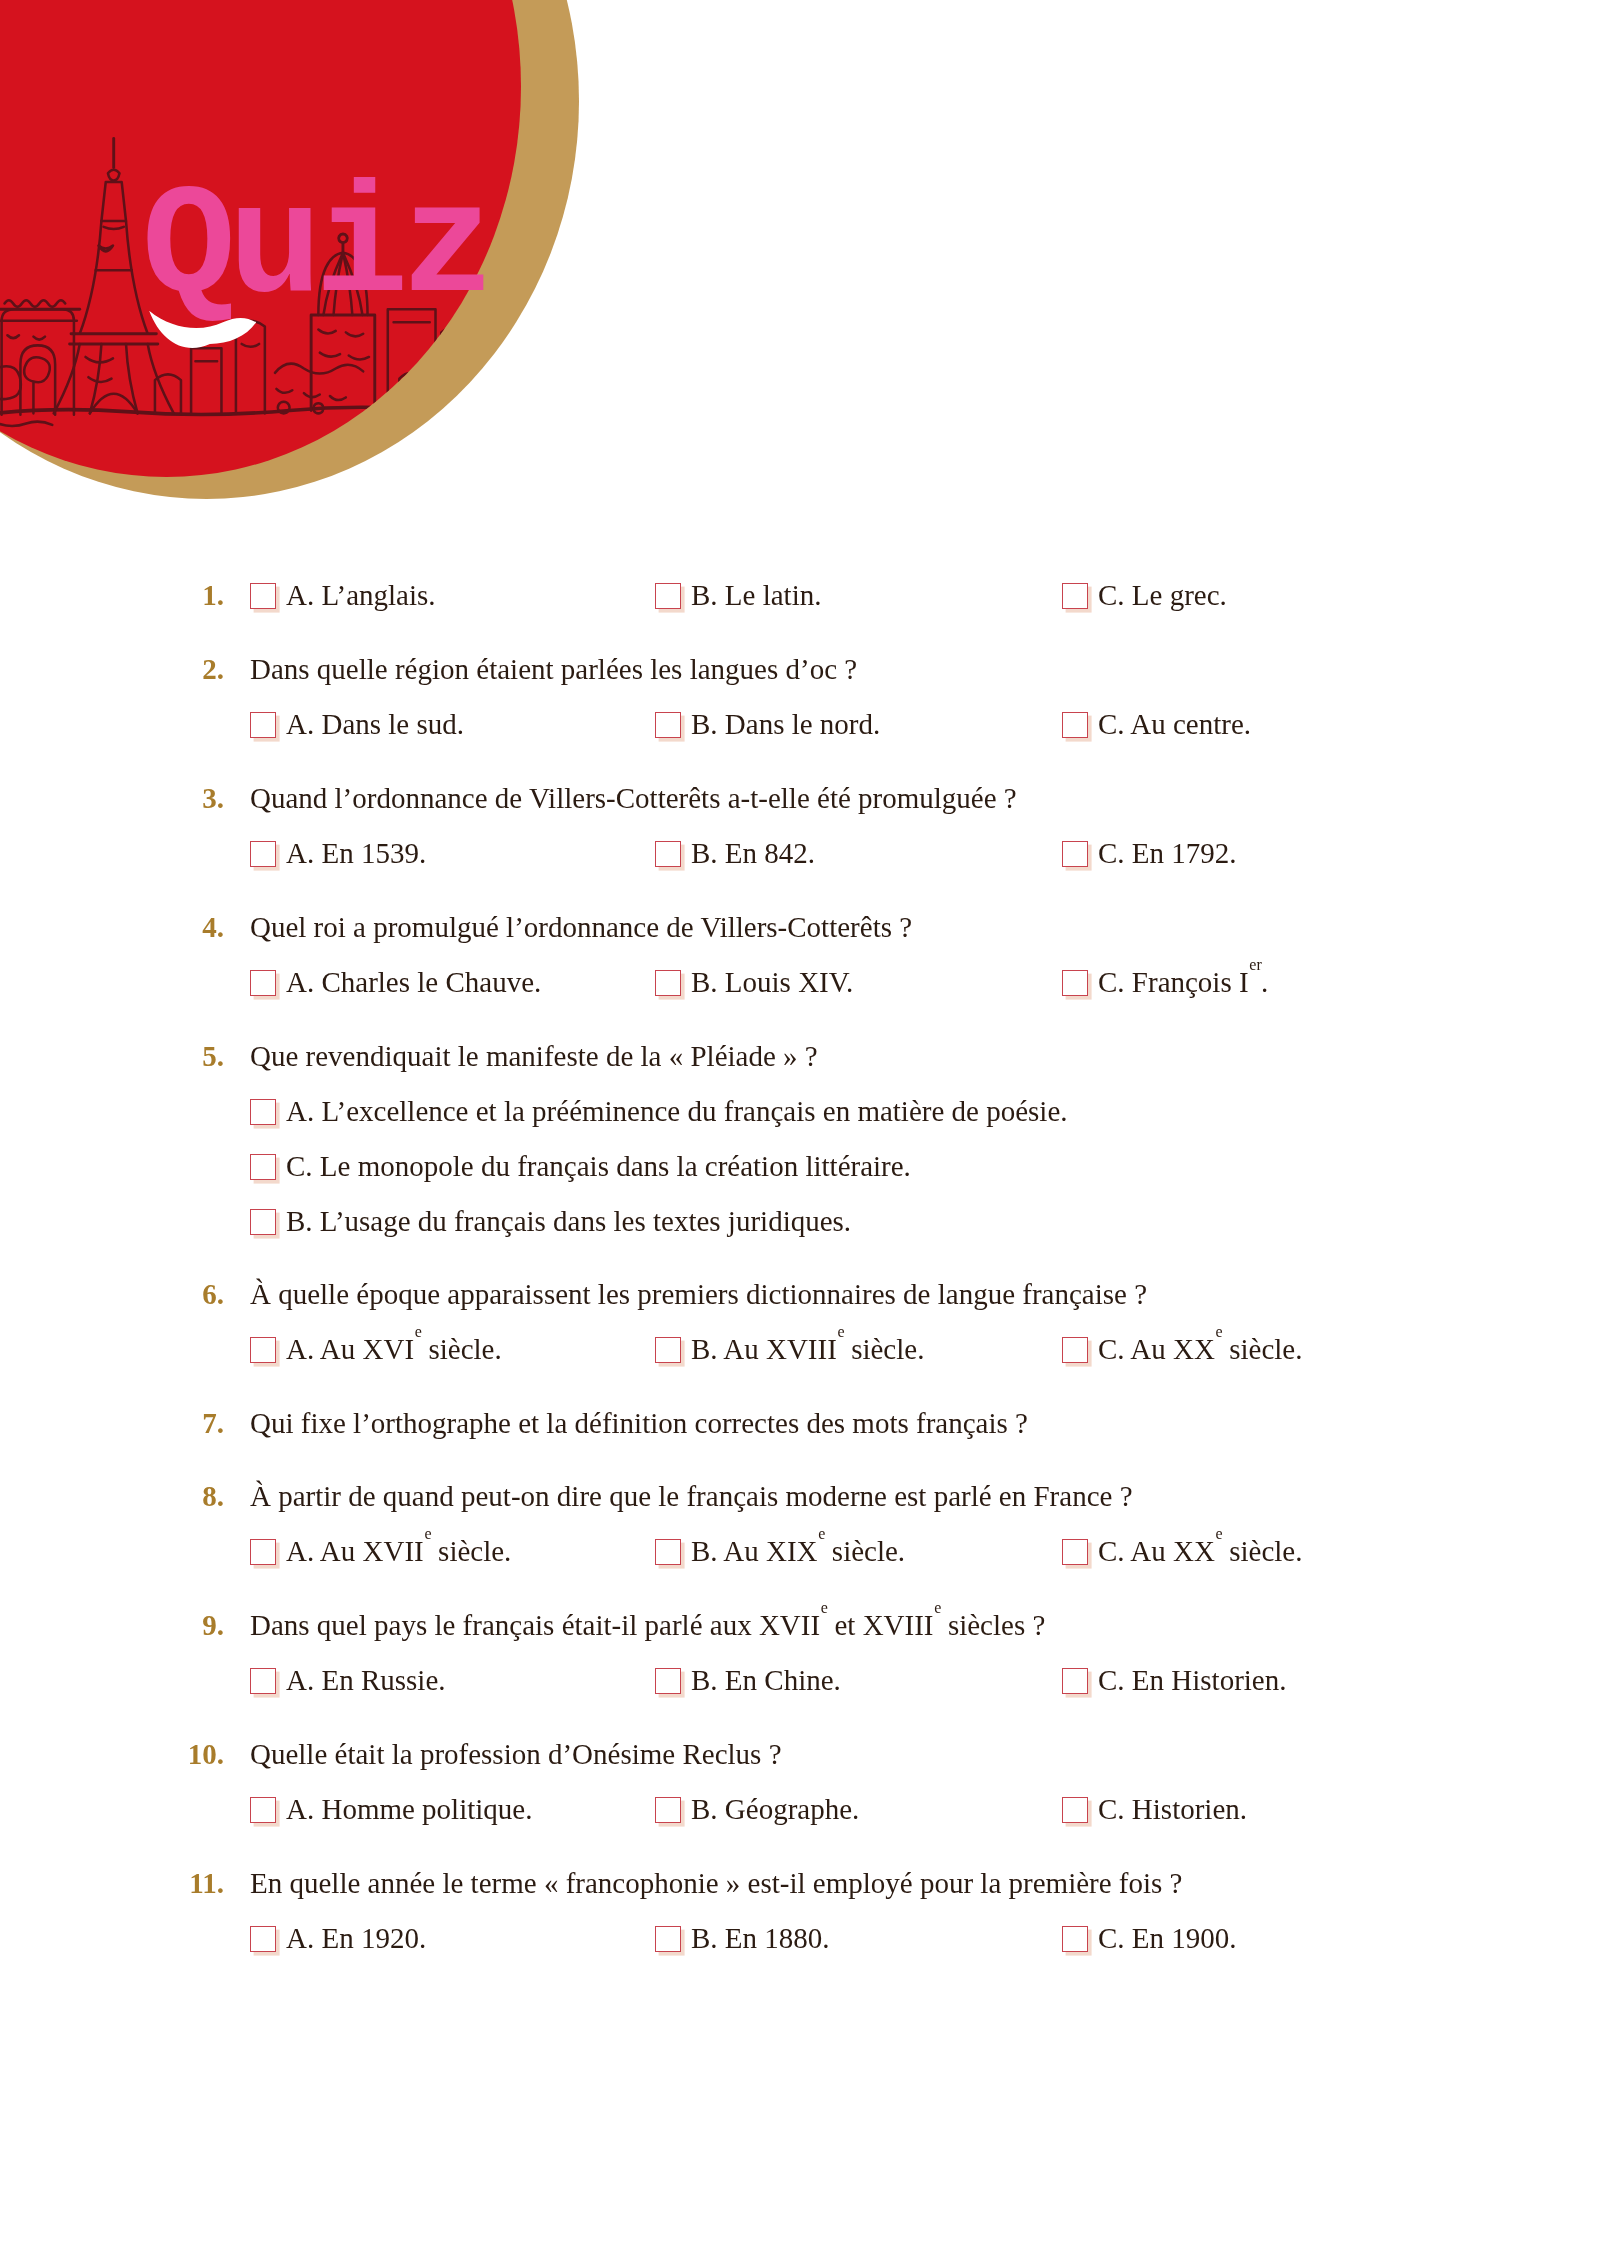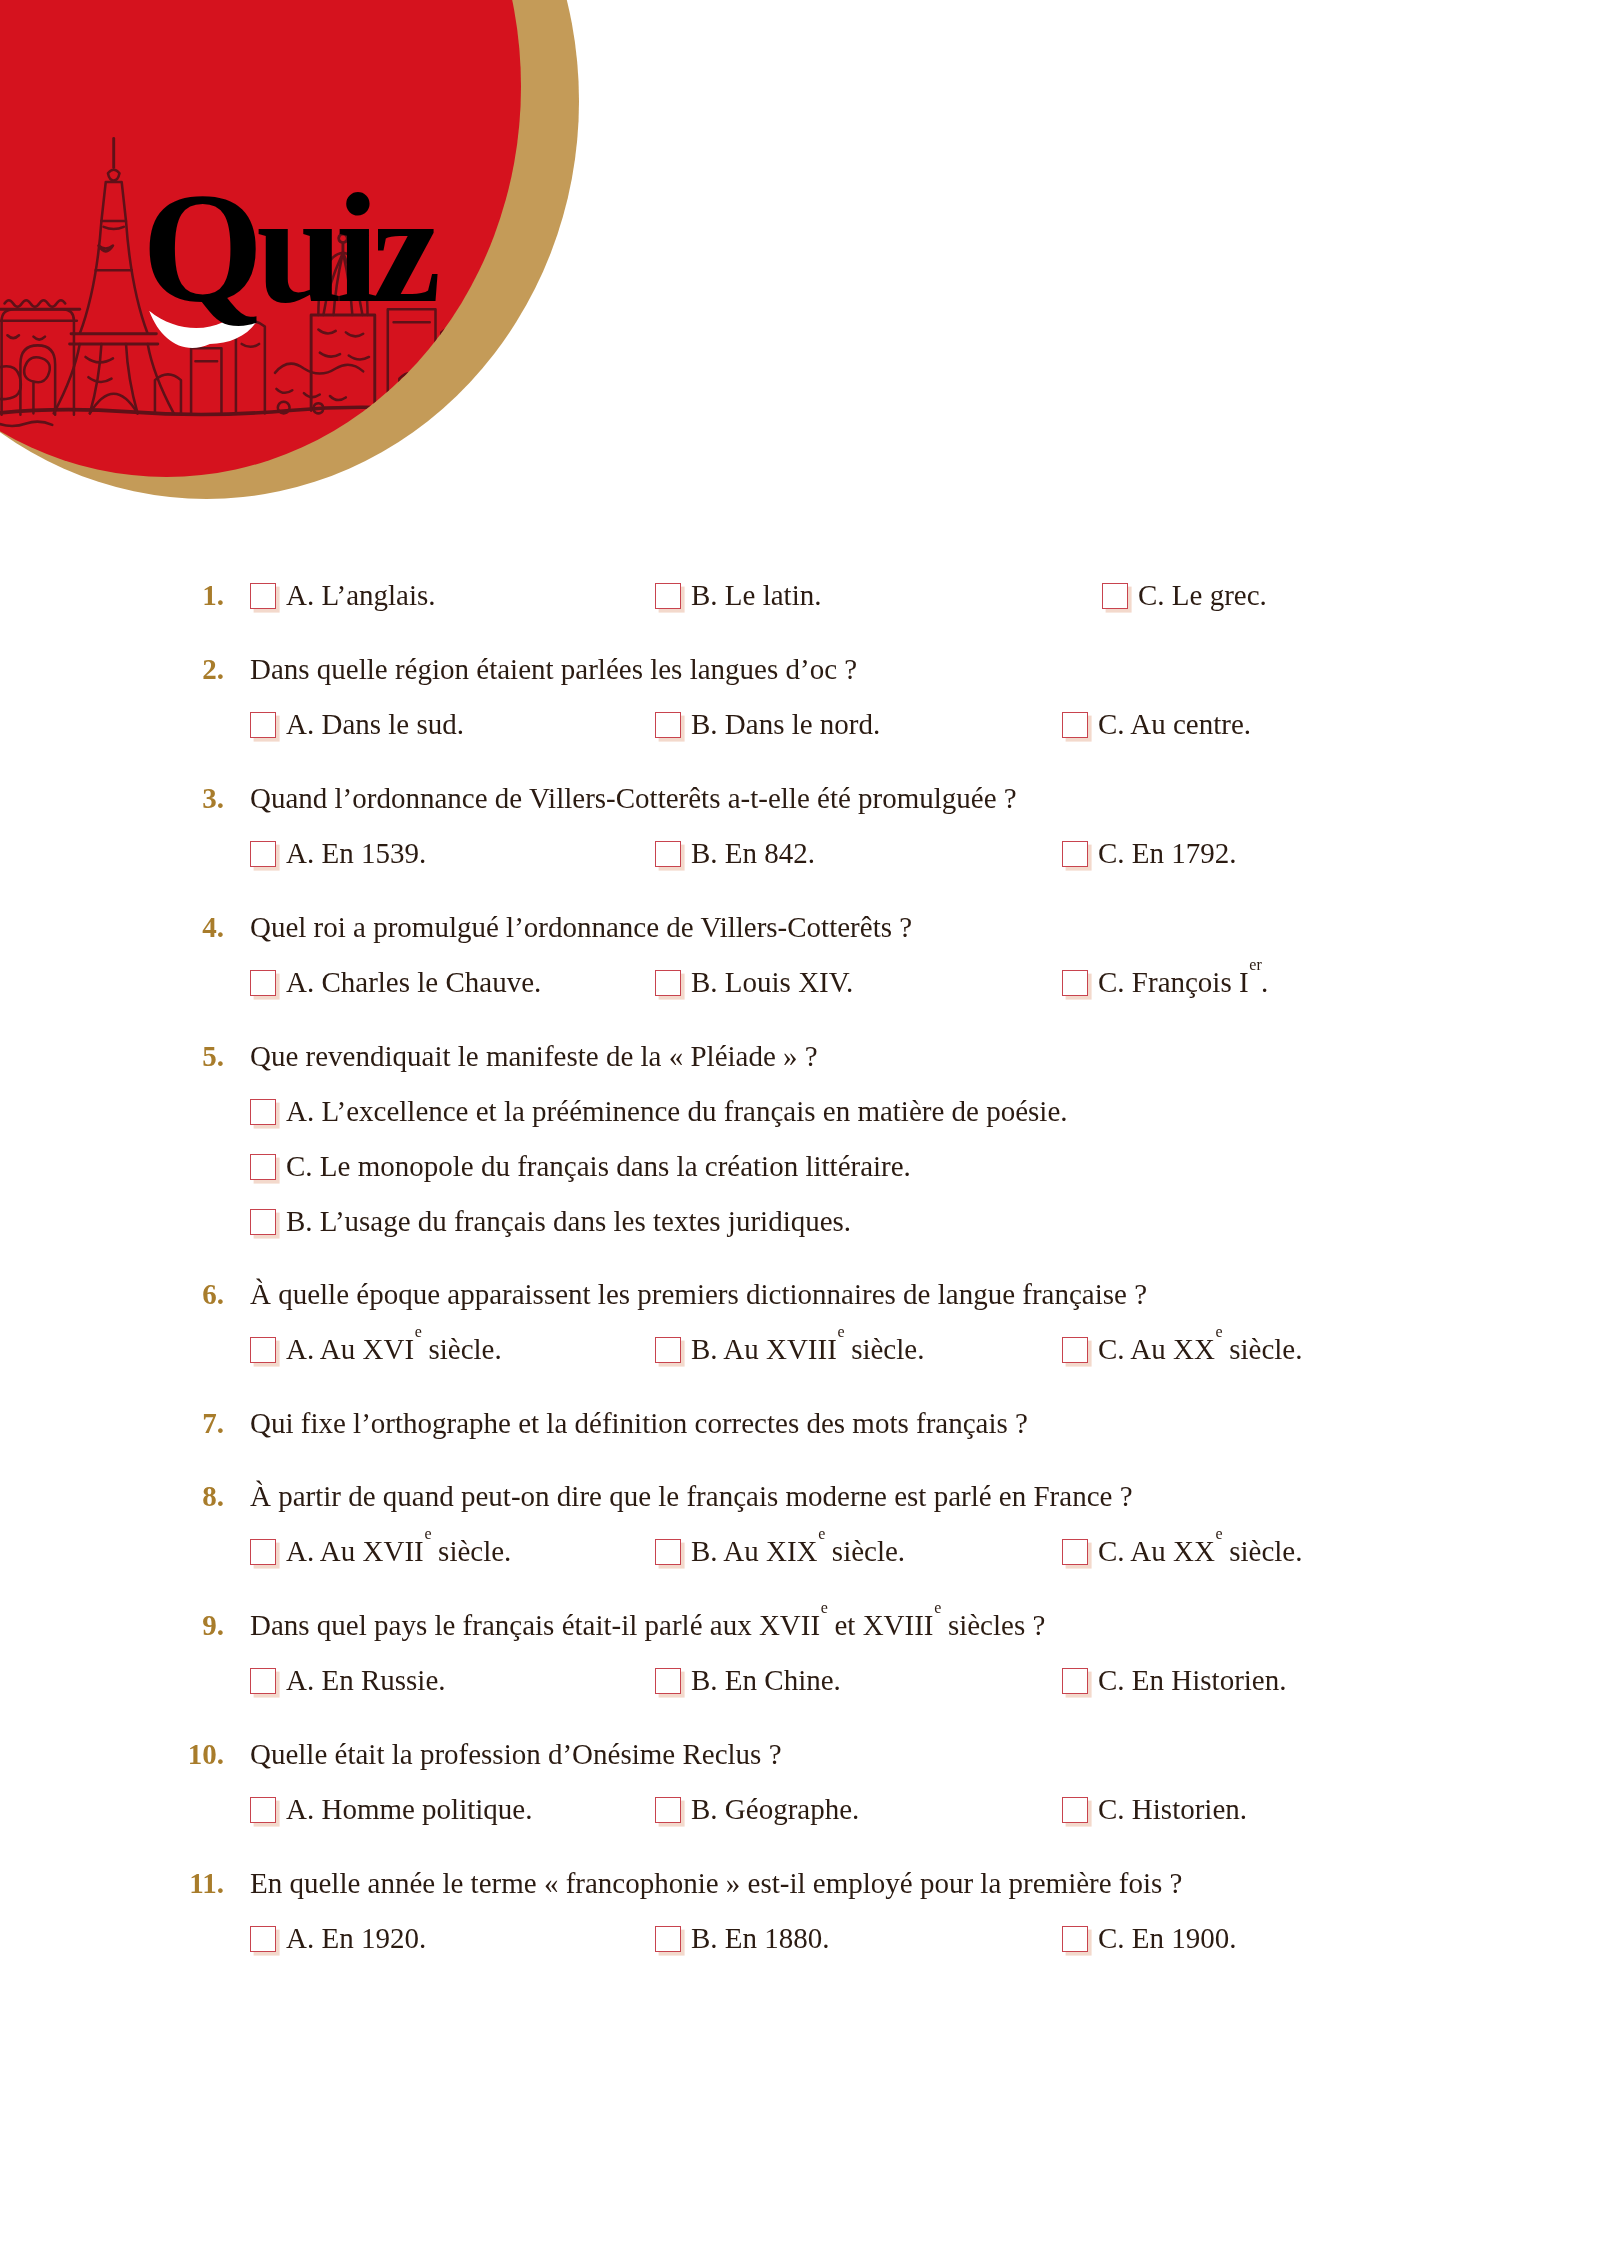--- a/index.html
+++ b/index.html
@@ -40,22 +40,23 @@
     z-index:2;
   }
   .red-circle svg{position:absolute;left:0;top:0;}
   .quiz-title{
     position:absolute;
     left:142px;top:171px;
     font-size:156px;
     line-height:1;
     font-weight:bold;
     letter-spacing:-7.2px;
-    color:#000000;
+    color:#ec4899;
     z-index:3;
+    font-family:Liberation Mono, monospace;
   }
   
   .quiz{
     position:absolute;
     left:0;top:556px;
     width:1621px;
     font-size:29px;
     line-height:32px;
     z-index:4;
   }
@@ -161,21 +162,21 @@
   </div>
 
   <h1 class="quiz-title">Quiz</h1>
 
   <main class="quiz">
       <section class="q">
         <div class="qline"><span class="qnum">1.</span></div>
         <div class="opts row">
           <label class="opt" style="left: 0px;"><span class="box"></span><span>A. L’anglais.</span></label>
           <label class="opt" style="left: 405px;"><span class="box"></span><span>B. Le latin.</span></label>
-          <label class="opt" style="left: 812px; margin-left: 40px;"><span class="box"></span><span>C. Le grec.</span></label>
+          <label class="opt" style="left: 812px;"><span class="box"></span><span>C. Le grec.</span></label>
         </div>
       </section>
       <section class="q">
         <div class="qline"><span class="qnum">2.</span><span class="qtext">Dans quelle région étaient parlées les langues d’oc ?</span></div>
         <div class="opts row">
           <label class="opt" style="left: 0px;"><span class="box"></span><span>A. Dans le sud.</span></label>
           <label class="opt" style="left: 405px;"><span class="box"></span><span>B. Dans le nord.</span></label>
           <label class="opt" style="left: 812px;"><span class="box"></span><span>C. Au centre.</span></label>
         </div>
       </section>

